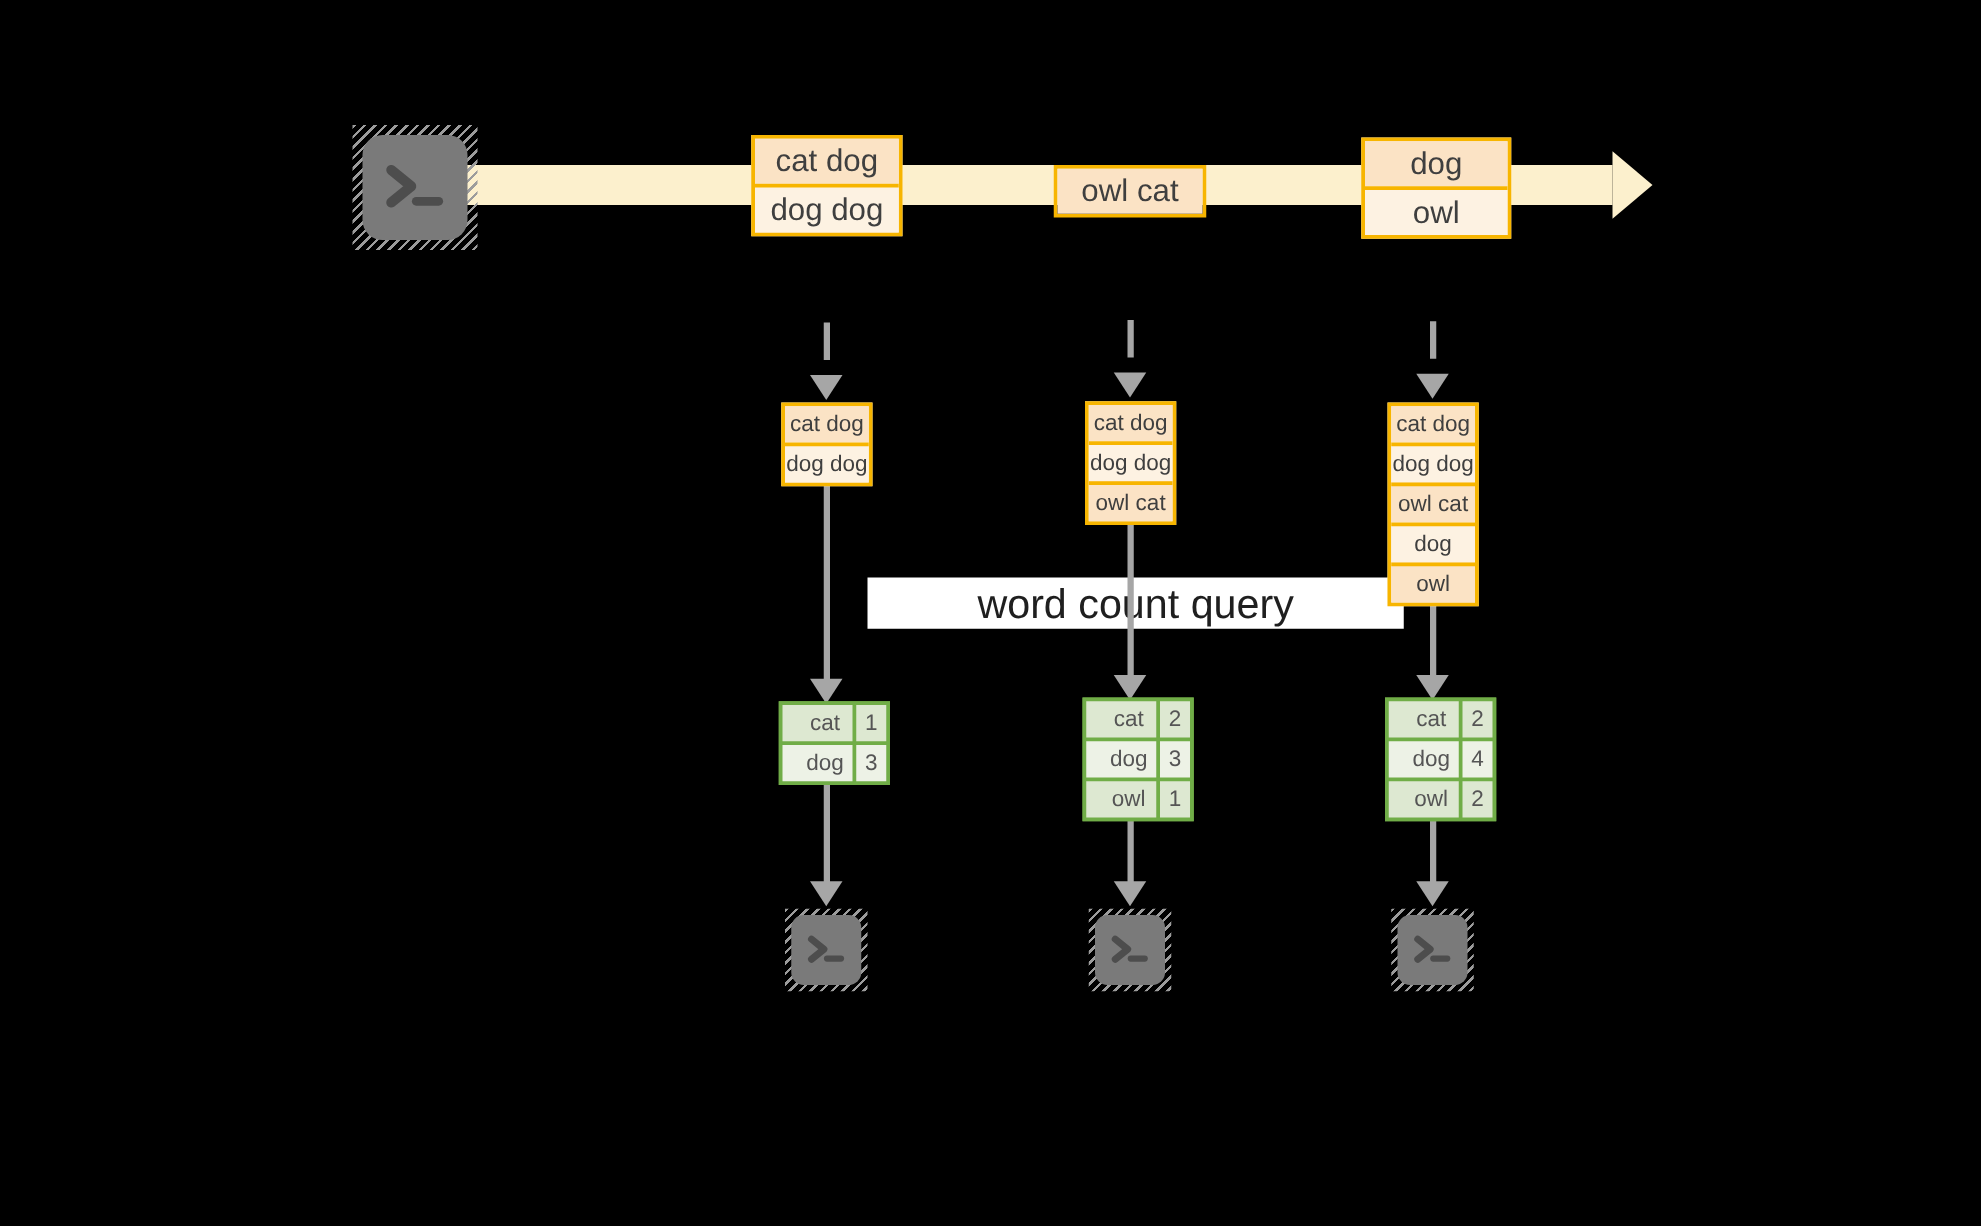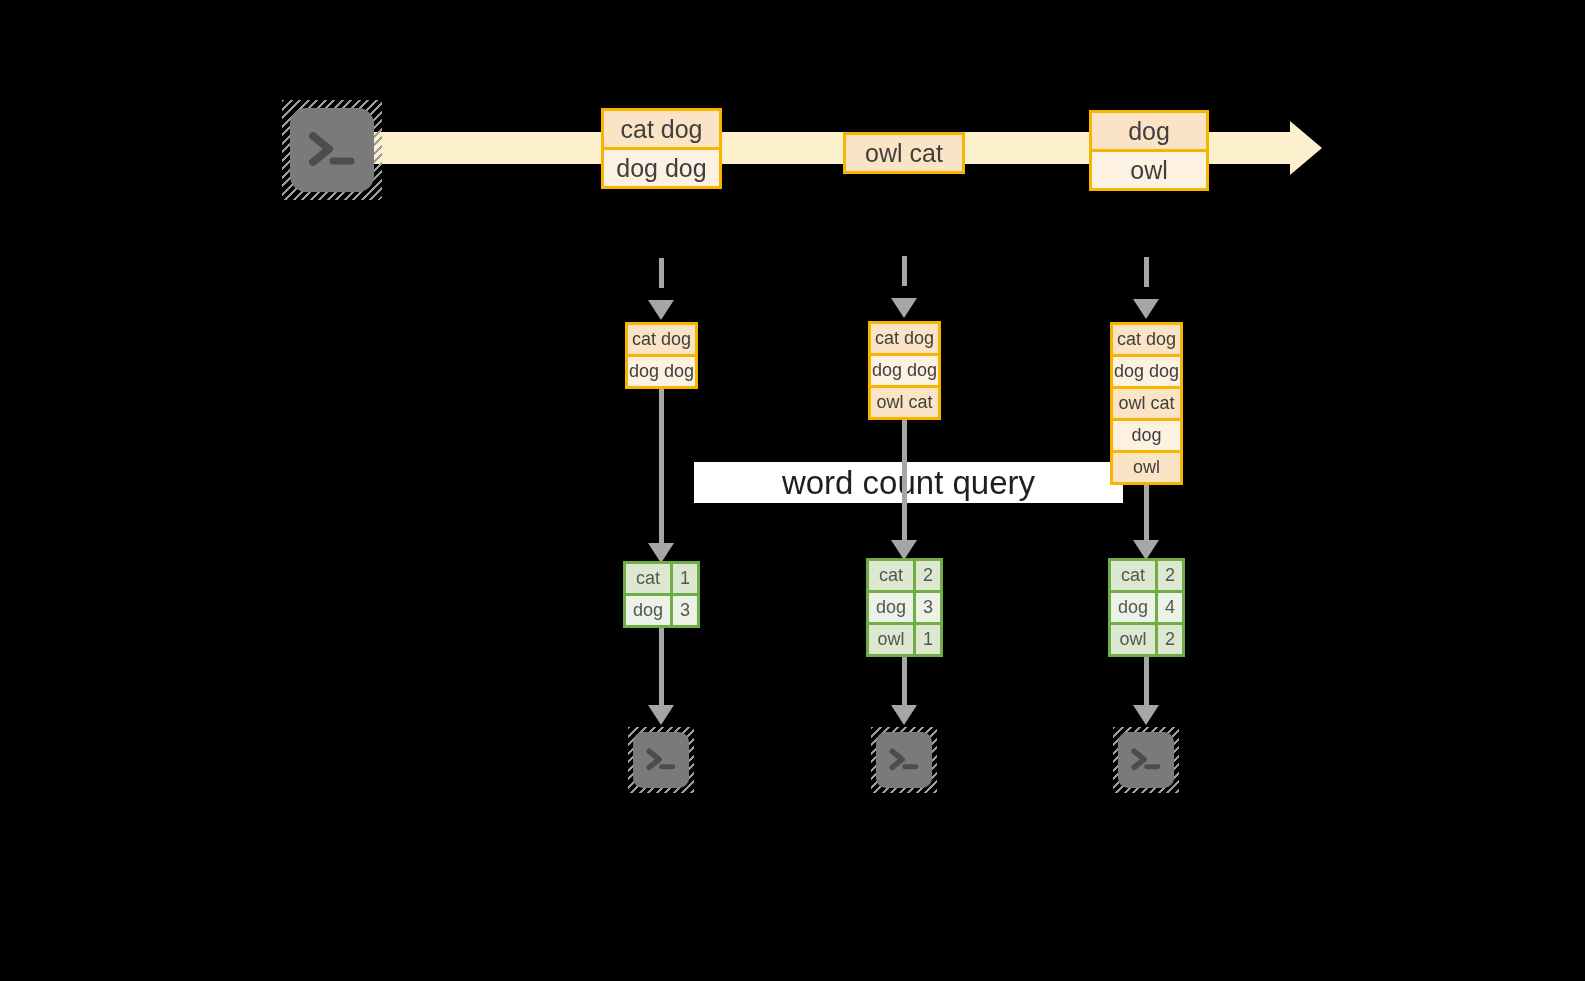--- a/index.html
+++ b/index.html
@@ -46,21 +46,21 @@
     border-top:20px solid var(--gray-arrow);border-left:13px solid transparent;border-right:13px solid transparent;}
   .stem{position:absolute;width:5px;background:var(--gray-arrow);z-index:2;}
   
   .banner{position:absolute;left:694px;top:462px;width:429px;height:41px;background:#fff;z-index:1;
     display:flex;align-items:center;justify-content:center;font-size:33px;color:#1f1f1f;}
   
   .gtable{position:absolute;border:3px solid var(--green);z-index:3;background:var(--green);}
   .gtable .grow{display:flex;height:29px;}
   .gtable .grow + .grow{margin-top:3px;}
   .gcell{display:flex;align-items:center;justify-content:center;font-size:18px;color:#555;}
-  .gname{width:44px;}
+  .gname{width:44px;padding-left:12px;}
   .gval{width:24px;margin-left:3px;}
 </style>
 </head>
 <body>
 
 <div id="stage">
 
   <div class="band"></div>
   <div class="band-head"></div>
 

